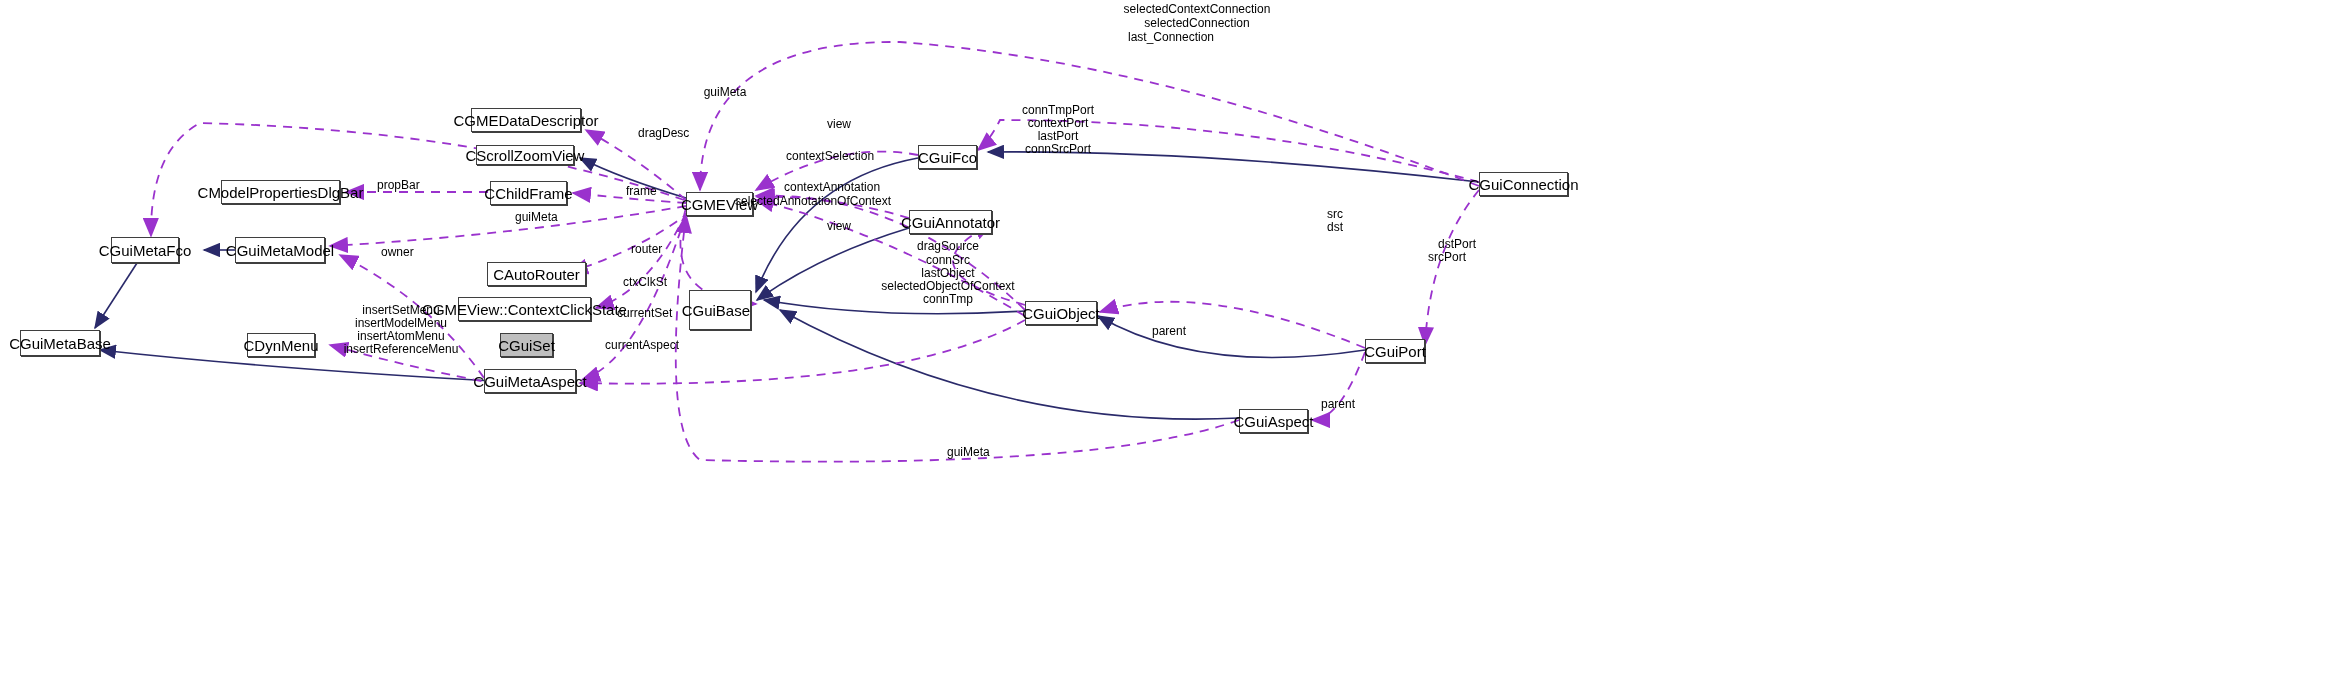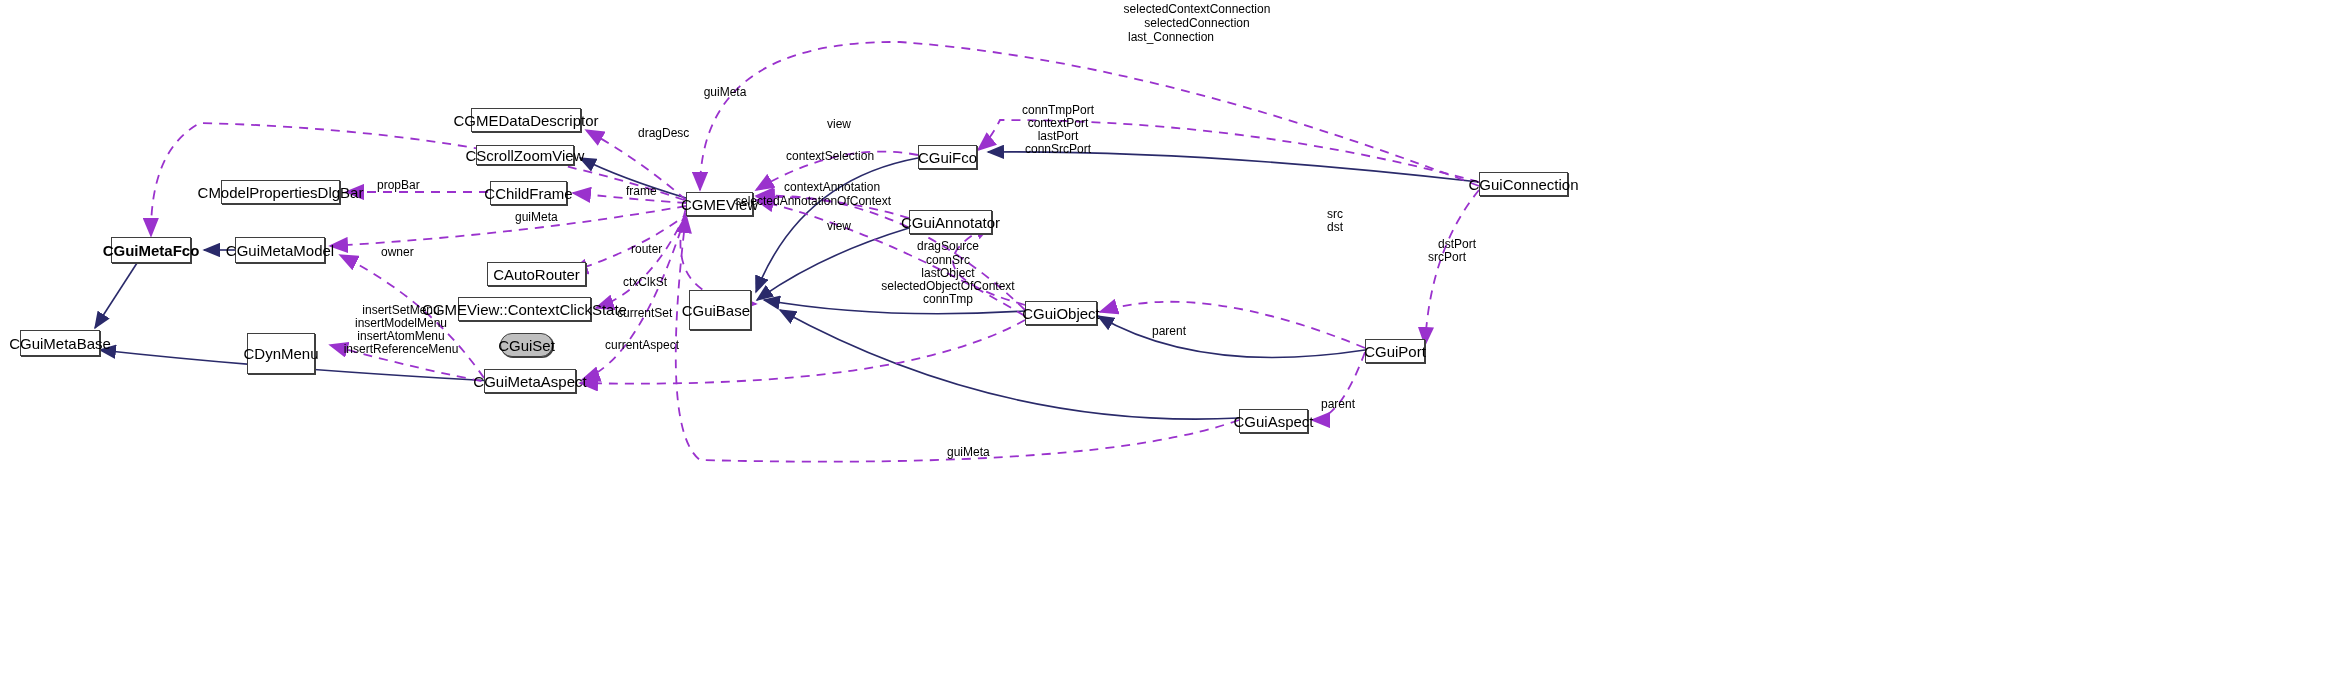--- a/index.html
+++ b/index.html
@@ -66,51 +66,51 @@
       <path d="M484,378 Q430,300 340,255"></path>
       <path d="M1479,190 Q1430,250 1425,345"></path>
       <path d="M1025,305 Q900,270 992,224"></path>
     </g>
   </svg>
 
   <div id="nodes-layer">
       <div class="node" style="left: 20px; top: 330px; width: 80px; height: 26px;">
         <span>CGuiMetaBase</span>
       </div>
-      <div class="node" style="left: 111px; top: 237px; width: 80px; height: 26px; font-weight: bold;">
+      <div class="node" style="left: 111px; top: 237px; width: 68px; height: 26px;">
         <span>CGuiMetaFco</span>
       </div>
       <div class="node" style="left: 235px; top: 237px; width: 90px; height: 26px;">
         <span>CGuiMetaModel</span>
       </div>
       <div class="node" style="left: 221px; top: 180px; width: 119px; height: 24px;">
         <span>CModelPropertiesDlgBar</span>
       </div>
-      <div class="node" style="left: 247px; top: 333px; width: 68px; height: 41px;">
+      <div class="node" style="left: 247px; top: 333px; width: 68px; height: 24px;">
         <span>CDynMenu</span>
       </div>
       <div class="node" style="left: 484px; top: 369px; width: 92px; height: 24px;">
         <span>CGuiMetaAspect</span>
       </div>
       <div class="node" style="left: 471px; top: 108px; width: 110px; height: 24px;">
         <span>CGMEDataDescriptor</span>
       </div>
       <div class="node" style="left: 476px; top: 145px; width: 98px; height: 20px;">
         <span>CScrollZoomView</span>
       </div>
       <div class="node" style="left: 490px; top: 181px; width: 77px; height: 24px;">
         <span>CChildFrame</span>
       </div>
       <div class="node" style="left: 487px; top: 262px; width: 99px; height: 24px;">
         <span>CAutoRouter</span>
       </div>
       <div class="node" style="left: 458px; top: 297px; width: 133px; height: 24px;">
         <span>CGMEView::ContextClickState</span>
       </div>
-      <div class="node sel" style="left: 500px; top: 333px; width: 53px; height: 24px; border-radius: 12px;">
+      <div class="node sel" style="left: 500px; top: 333px; width: 53px; height: 24px;">
         <span>CGuiSet</span>
       </div>
       <div class="node" style="left: 686px; top: 192px; width: 67px; height: 24px;">
         <span>CGMEView</span>
       </div>
       <div class="node" style="left: 689px; top: 290px; width: 62px; height: 40px; justify-content: flex-end;">
         <span>CGuiBase</span>
       </div>
       <div class="node" style="left: 909px; top: 210px; width: 83px; height: 24px;">
         <span>CGuiAnnotator</span>

